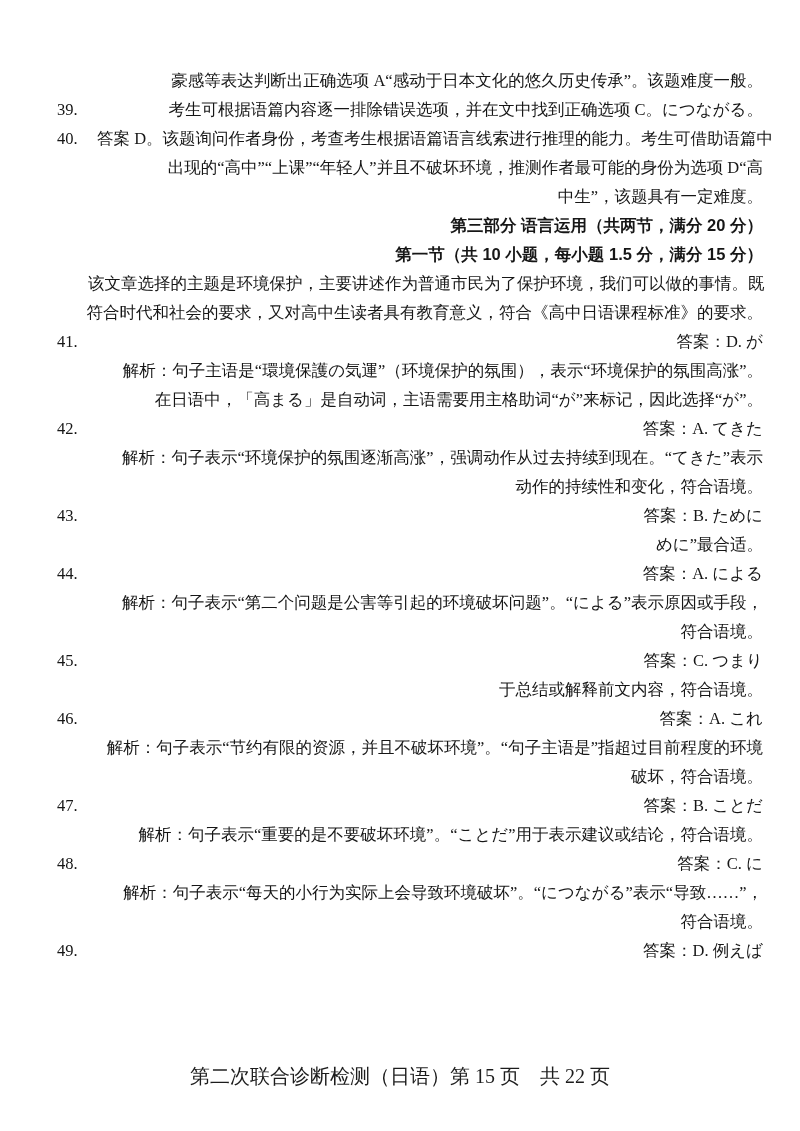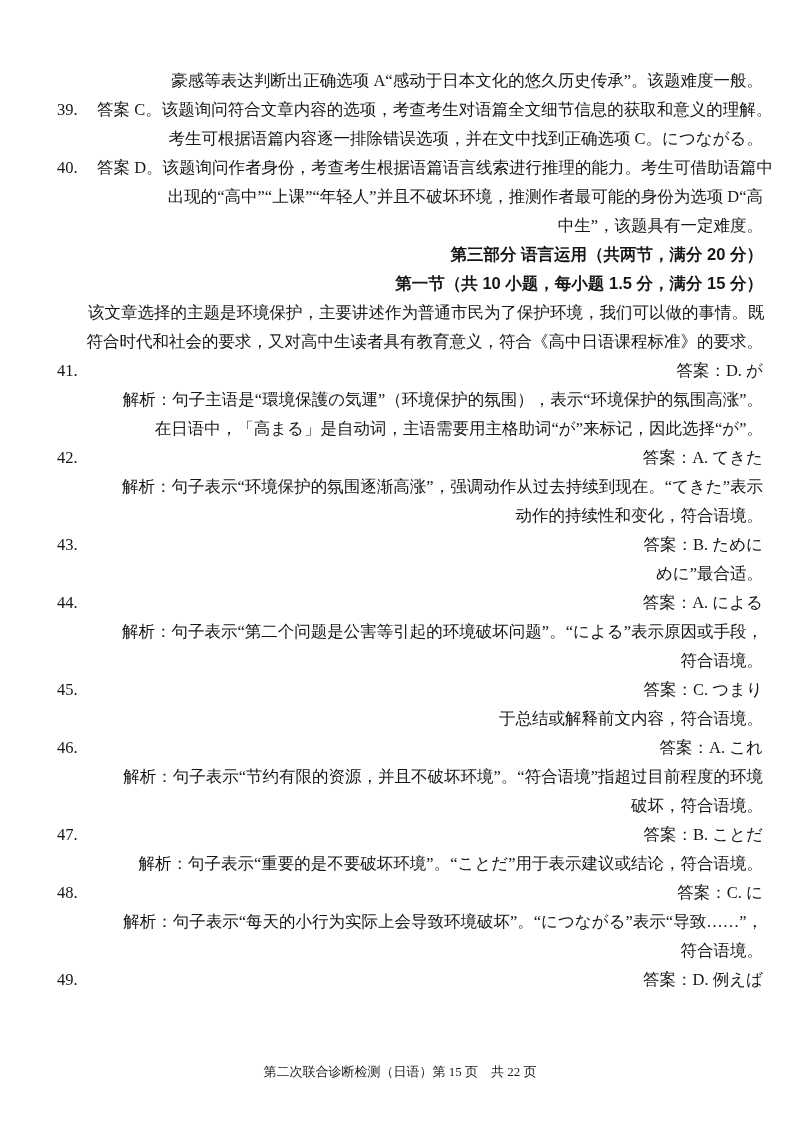--- a/index.html
+++ b/index.html
@@ -50,35 +50,34 @@
     font-size: 16.5px;
   }
   .para .first { padding-left: 31px; }
 
   .footer {
     position: absolute;
     left: 0;
     top: 1063px;
     width: 800px;
     text-align: center;
-    font-size: 13px;
+    font-size: 20px;
     color: #1c1c1c;
   }
 </style>
 </head>
 <body>
 
 <div class="page">
   <div class="content">
 
     <div class="line carry">豪感等表达判断出正确选项 A“感动于日本文化的悠久历史传承”。该题难度一般。</div>
 
     <div class="item">
       <span class="num">39.</span>
-      <div class="line">答案 C。该题询问符合文章内容的选项，考查考生对语篇全文细节信息的获取和意义的理解。</div>
       <div class="line cont">考生可根据语篇内容逐一排除错误选项，并在文中找到正确选项 C。につながる。</div>
     </div>
 
     <div class="item">
       <span class="num">40.</span>
       <div class="line">答案 D。该题询问作者身份，考查考生根据语篇语言线索进行推理的能力。考生可借助语篇中</div>
       <div class="line cont">出现的“高中”“上课”“年轻人”并且不破坏环境，推测作者最可能的身份为选项 D“高</div>
       <div class="line cont">中生”，该题具有一定难度。</div>
     </div>
 
@@ -119,21 +118,21 @@
 
     <div class="item">
       <span class="num">45.</span>
       <div class="line">答案：C. つまり</div>
       <div class="line cont">于总结或解释前文内容，符合语境。</div>
     </div>
 
     <div class="item">
       <span class="num">46.</span>
       <div class="line">答案：A. これ</div>
-      <div class="line">解析：句子表示“节约有限的资源，并且不破坏环境”。“符合语境”指超过目前程度的环境</div>
+      <div class="line">解析：句子表示“节约有限的资源，并且不破坏环境”。“句子主语是”指超过目前程度的环境</div>
       <div class="line cont">破坏，符合语境。</div>
     </div>
 
     <div class="item">
       <span class="num">47.</span>
       <div class="line">答案：B. ことだ</div>
       <div class="line">解析：句子表示“重要的是不要破坏环境”。“ことだ”用于表示建议或结论，符合语境。</div>
     </div>
 
     <div class="item">

